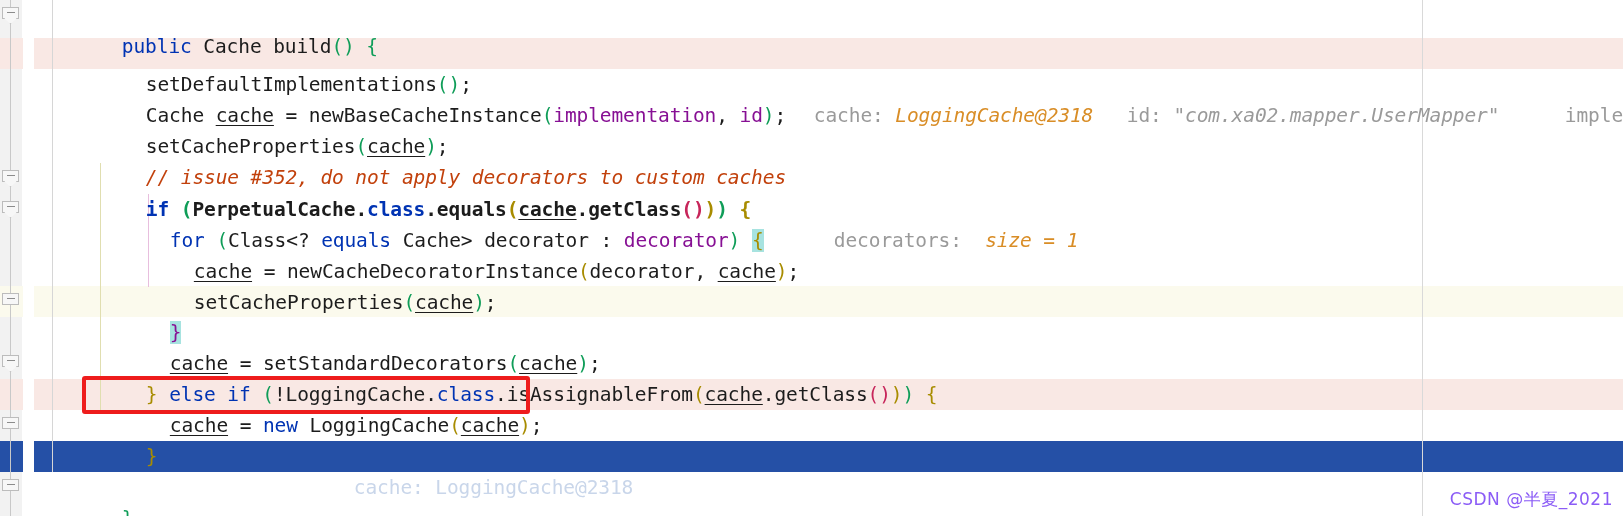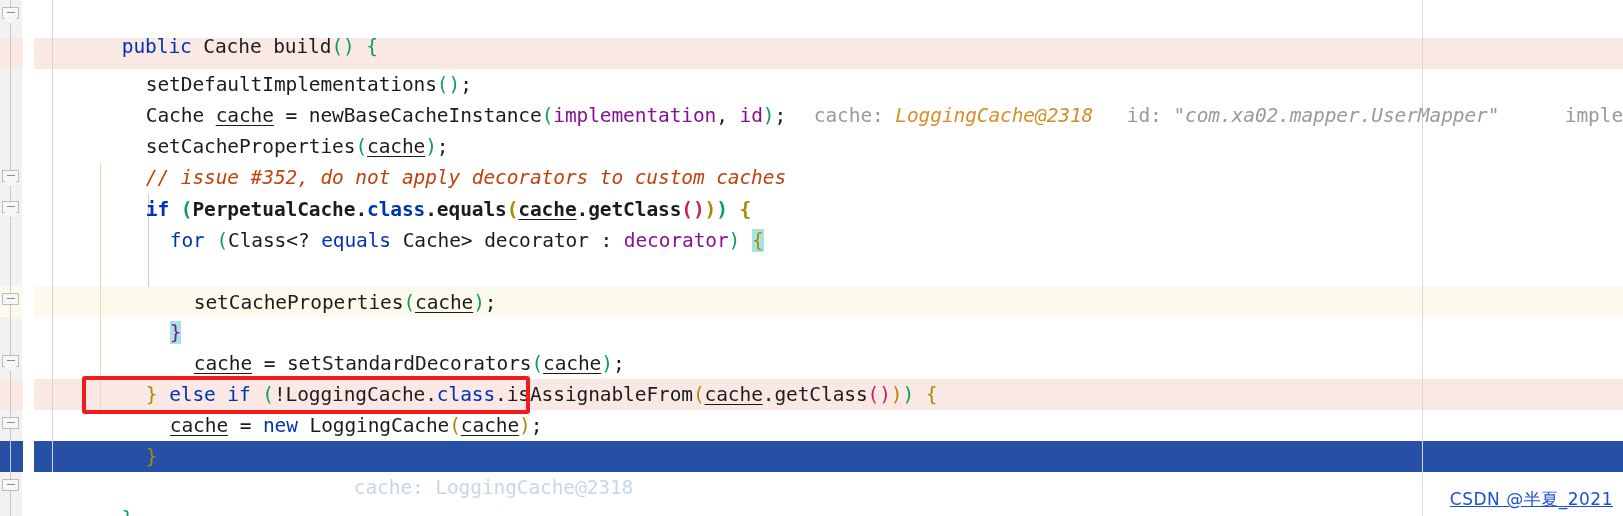--- a/index.html
+++ b/index.html
@@ -166,25 +166,24 @@
     border-radius: 3px;
     box-sizing: border-box;
     pointer-events: none;
   }
 
   
   .watermark {
     position: absolute;
     right: 10px;
     bottom: 5px;
-    color: #1d4ed8;
+    color: #8b5cf6;
     font-family: "DejaVu Sans", sans-serif;
     font-size: 17px;
     letter-spacing: 0.5px;
-    text-decoration: underline;
   }
 </style>
 </head>
 <body>
 
 <div class="editor">
 
   <div class="gutter"></div>
   <div class="gutter-edge"></div>
 
@@ -237,31 +236,37 @@
       <span class="cmt">// issue #352, do not apply decorators to custom caches</span>
     </div>
 
     <div class="line" style="top:163px; left:42px;font-weight:bold;">
       <span class="kw">if</span><span> </span><span class="paren">(</span><span class="ident">PerpetualCache</span><span>.</span><span class="kw">class</span><span>.</span><span class="ident">equals</span><span class="paren2">(</span><span class="ident uline">cache</span><span>.</span><span class="ident">getClass</span><span class="paren3">(</span><span class="paren3">)</span><span class="paren2">)</span><span class="paren">)</span><span> </span><span class="paren2">{</span>
     </div>
 
     <div class="line" style="top:194px; left:66px;">
       <span class="kw">for</span><span> </span><span class="paren">(</span><span class="ident">Class</span><span>&lt;? </span><span class="kw">equals</span><span> Cache&gt; </span><span class="ident">decorator</span><span> : </span><span class="field">decorator</span><span class="paren">)</span><span> </span><span class="paren2 brace-match">{</span>
     </div>
-
+    <div class="line" style="top:194px; left:730px;">
+      <span class="hint">decorators:</span><span>  </span><span class="hint-num">size = 1</span>
+    </div>
+
+    <div class="line" style="top:225px; left:90px;">
+      <span class="ident uline">cache</span><span> = </span><span class="ident">newCacheDecoratorInstance</span><span class="paren2">(</span><span class="ident">decorator</span><span>, </span><span class="ident uline">cache</span><span class="paren2">)</span><span class="semi">;</span>
+    </div>
 
     <div class="line" style="top:256px; left:90px;">
       <span class="ident">setCacheProperties</span><span class="paren">(</span><span class="ident uline">cache</span><span class="paren">)</span><span class="semi">;</span>
     </div>
 
     <div class="line" style="top:286px; left:66px;">
       <span class="field brace-match">}</span>
     </div>
 
-    <div class="line" style="top:317px; left:66px;padding-left:24px;">
+    <div class="line" style="top:317px; left:66px;">
       <span class="ident uline">cache</span><span> = </span><span class="ident">setStandardDecorators</span><span class="paren">(</span><span class="ident uline">cache</span><span class="paren">)</span><span class="semi">;</span>
     </div>
 
     <div class="line" style="top:348px; left:42px;">
       <span class="paren2">}</span><span> </span><span class="kw">else</span><span> </span><span class="kw">if</span><span> </span><span class="paren">(</span><span>!</span><span class="ident">LoggingCache</span><span>.</span><span class="kw">class</span><span>.</span><span class="ident">isAssignableFrom</span><span class="paren2">(</span><span class="ident uline">cache</span><span>.</span><span class="ident">getClass</span><span class="paren3">(</span><span class="paren3">)</span><span class="paren2">)</span><span class="paren">)</span><span> </span><span class="paren2">{</span>
     </div>
 
     <div class="line" style="top:379px; left:66px;text-align:center;">
       <span class="ident uline">cache</span><span> = </span><span class="kw">new</span><span class="ident"> LoggingCache</span><span class="paren2">(</span><span class="ident uline">cache</span><span class="paren2">)</span><span class="semi">;</span>
     </div>

